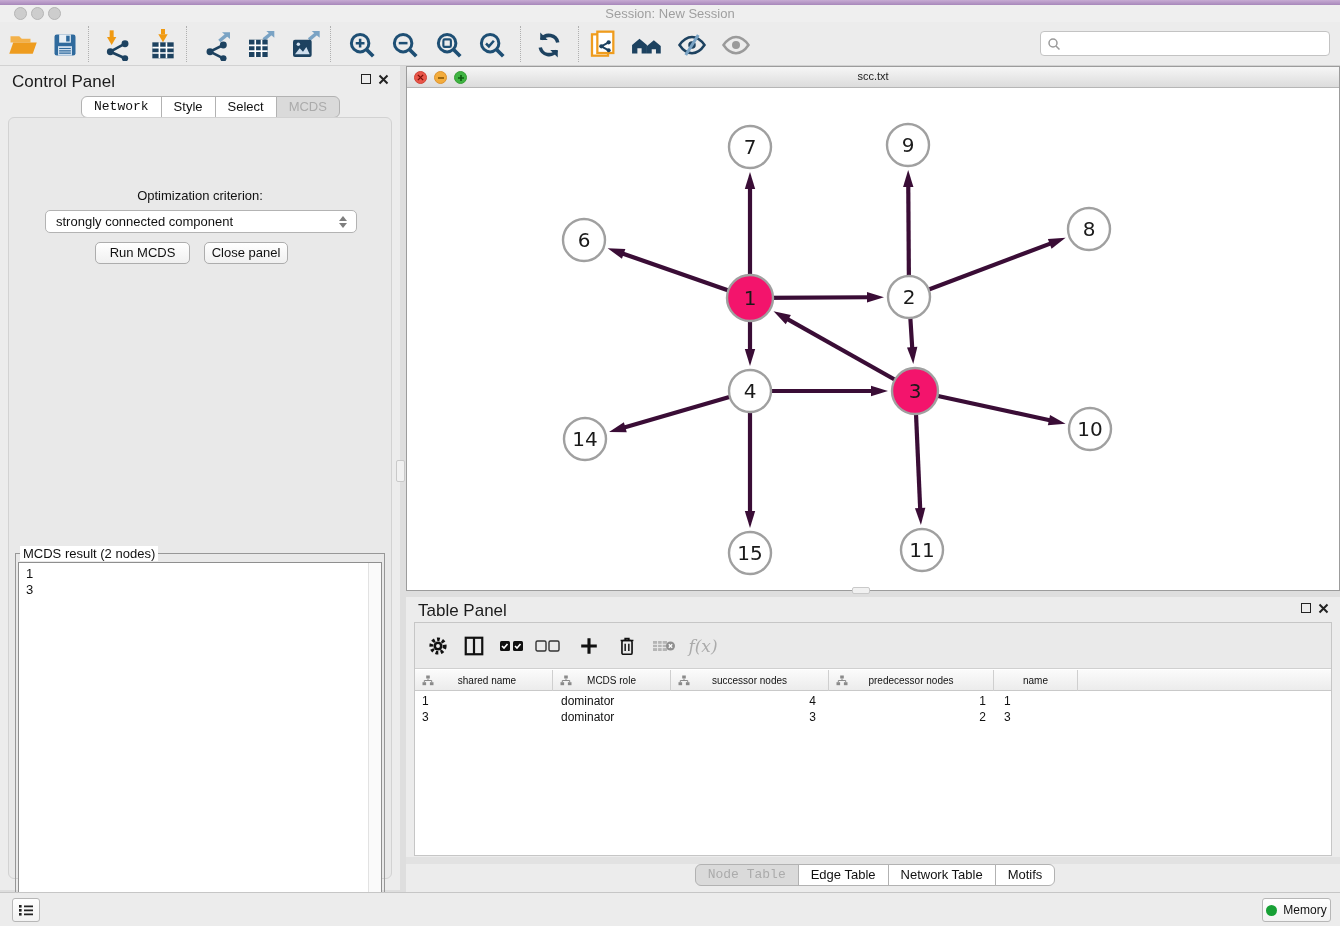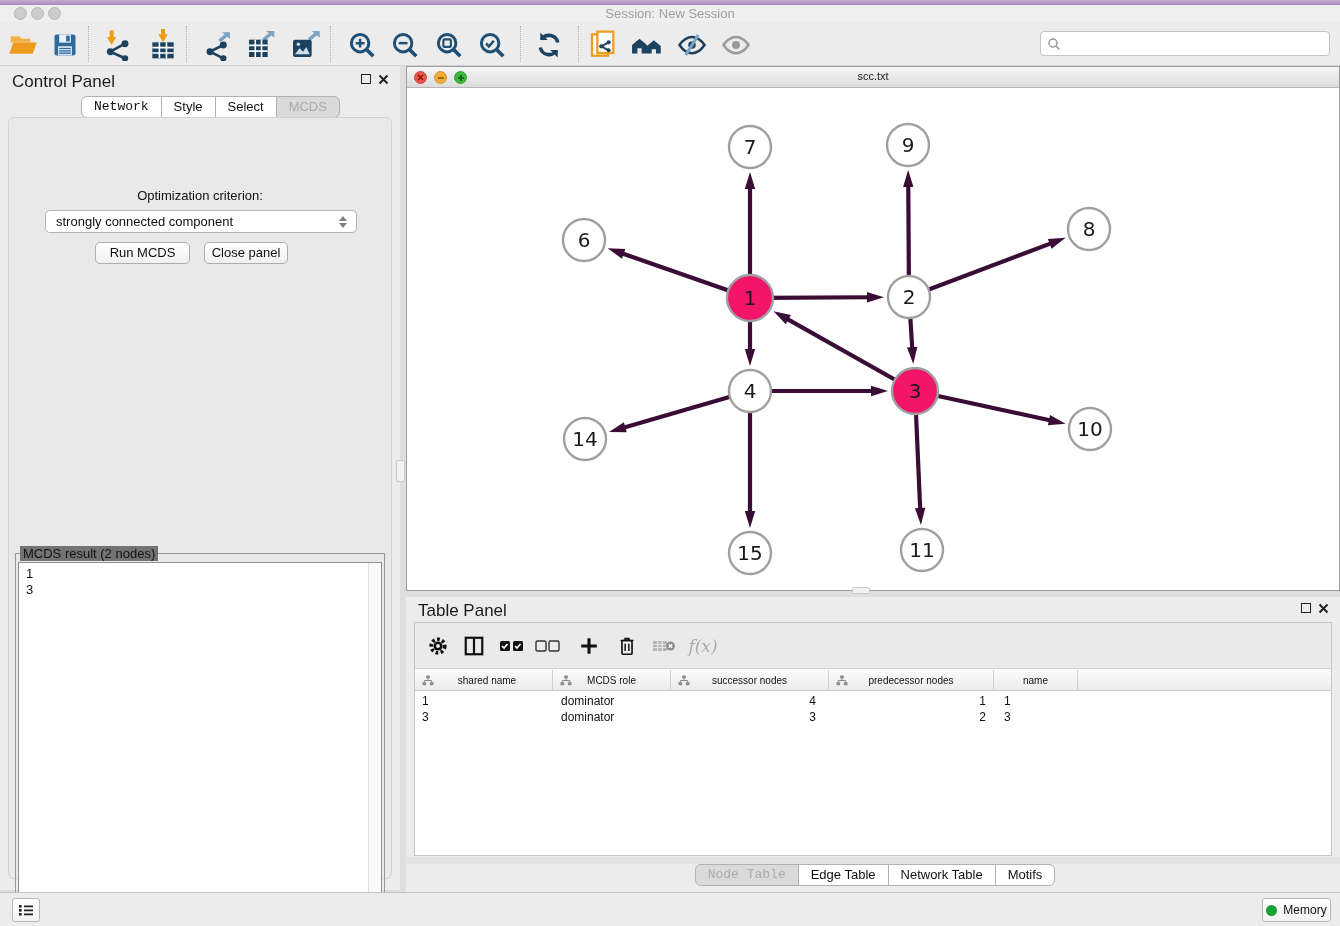--- a/index.html
+++ b/index.html
@@ -44,21 +44,21 @@
     display:flex; align-items:center; padding-left:10px; }
   .dd-stepper { position:absolute; right:7px; top:3px; width:12px; height:16px; display:flex;
     flex-direction:column; align-items:center; justify-content:center; gap:2px; }
   .dd-up { width:0; height:0; border-left:4px solid transparent; border-right:4px solid transparent;
     border-bottom:5px solid #7e7e7e; }
   .dd-down { width:0; height:0; border-left:4px solid transparent; border-right:4px solid transparent;
     border-top:5px solid #7e7e7e; }
   .btn { position:absolute; top:124px; height:22px; background:linear-gradient(#ffffff,#f0f0f0);
     border:1px solid #adadad; border-radius:5px; font-size:13px; color:#111; text-align:center; line-height:20px; }
   .result-group { position:absolute; left:6px; top:435px; width:370px; height:374px; border:1px solid #979797; }
-  .result-legend { position:absolute; left:4px; top:-8px; background:#737373; padding:0 3px; font-size:13px; color:#111; }
+  .result-legend { position:absolute; left:4px; top:-8px; background:#ffffff; padding:0 3px; font-size:13px; color:#111; }
   .result-box { position:absolute; left:2px; right:2px; top:8px; bottom:8px; background:#fff; border:1px solid #8f8f8f; }
   .result-line { font-size:13px; color:#111; padding-left:7px; line-height:16px; }
   .result-scroll { position:absolute; right:0; top:0; bottom:0; width:13px; background:#fafafa; border-left:1px solid #e2e2e2; }
 
   
   .net-window { position:absolute; left:406px; top:66px; width:934px; height:525px;
     border:1px solid #9c9c9c; background:#fff; }
   .net-titlebar { position:absolute; left:0; top:0; width:100%; height:21px;
     background:linear-gradient(#f6f6f6,#dcdcdc); border-bottom:1px solid #b6b6b6; }
   .net-title { position:absolute; left:0; top:3px; width:100%; text-align:center; font-size:11px; color:#222; }

